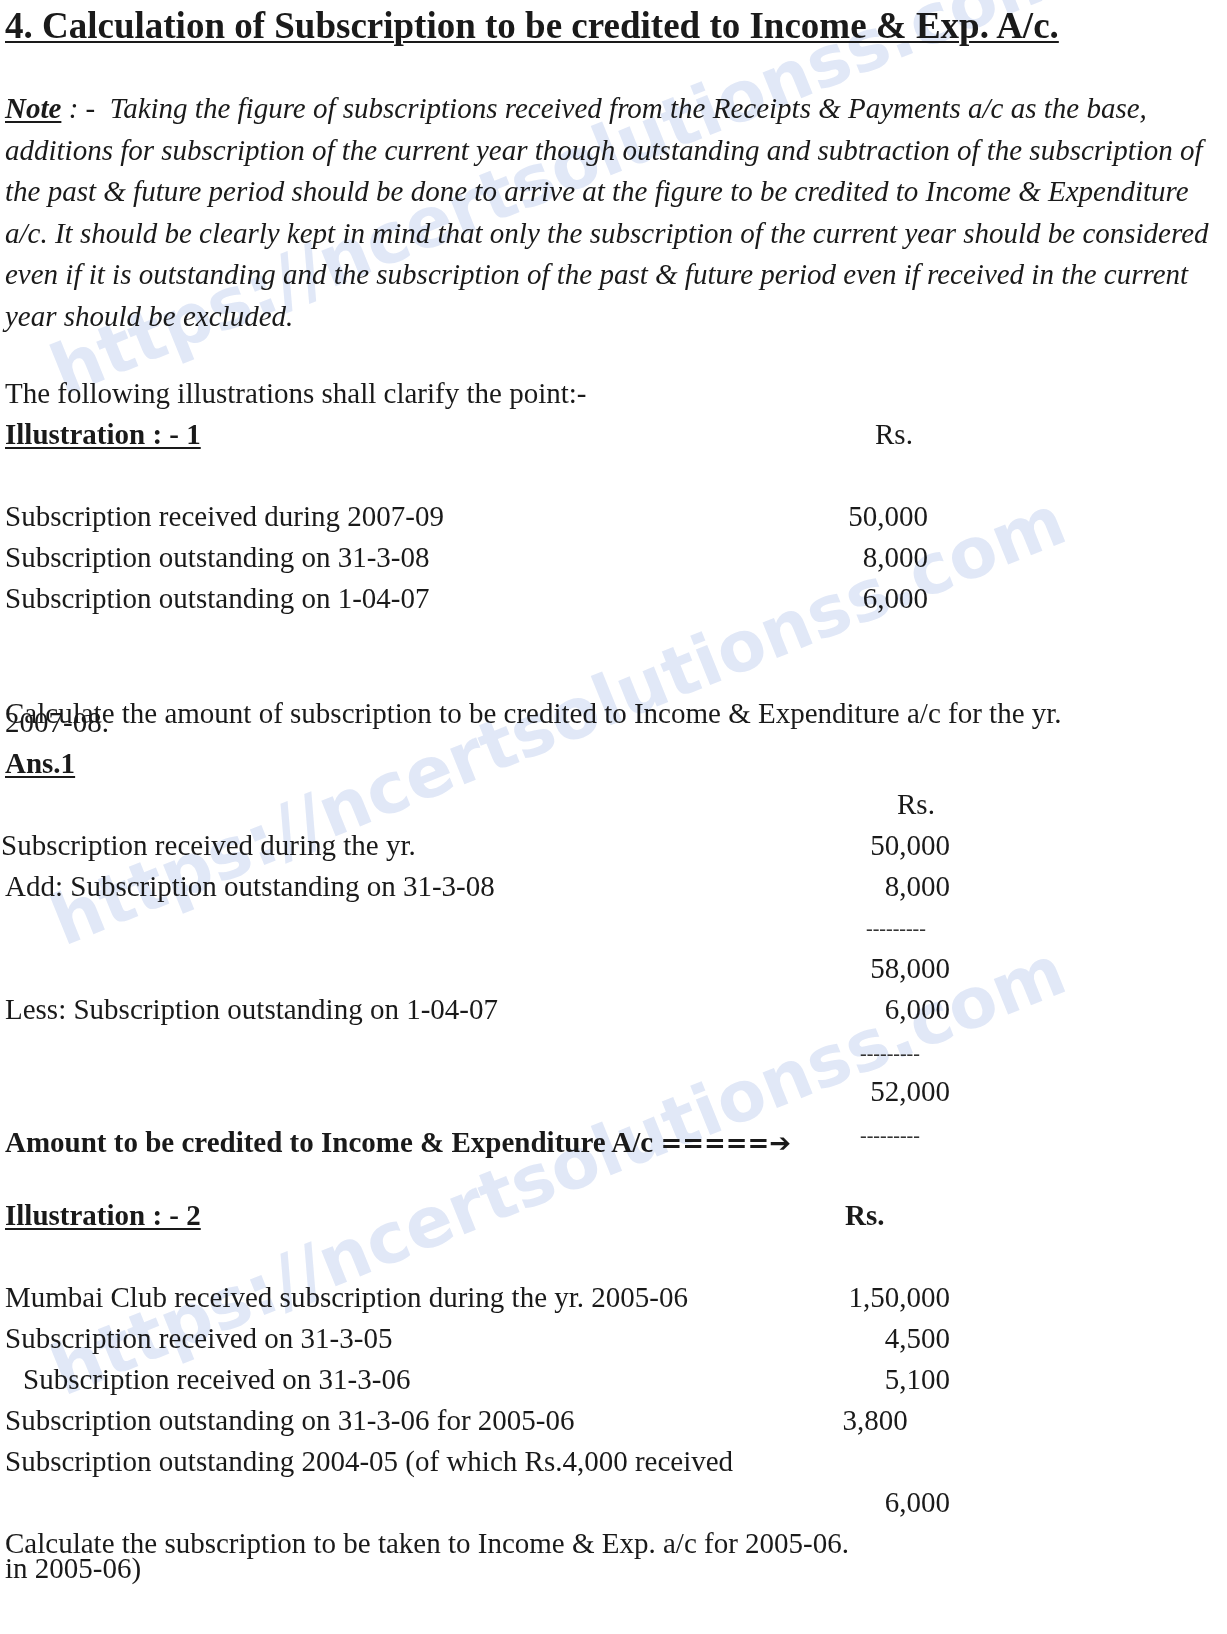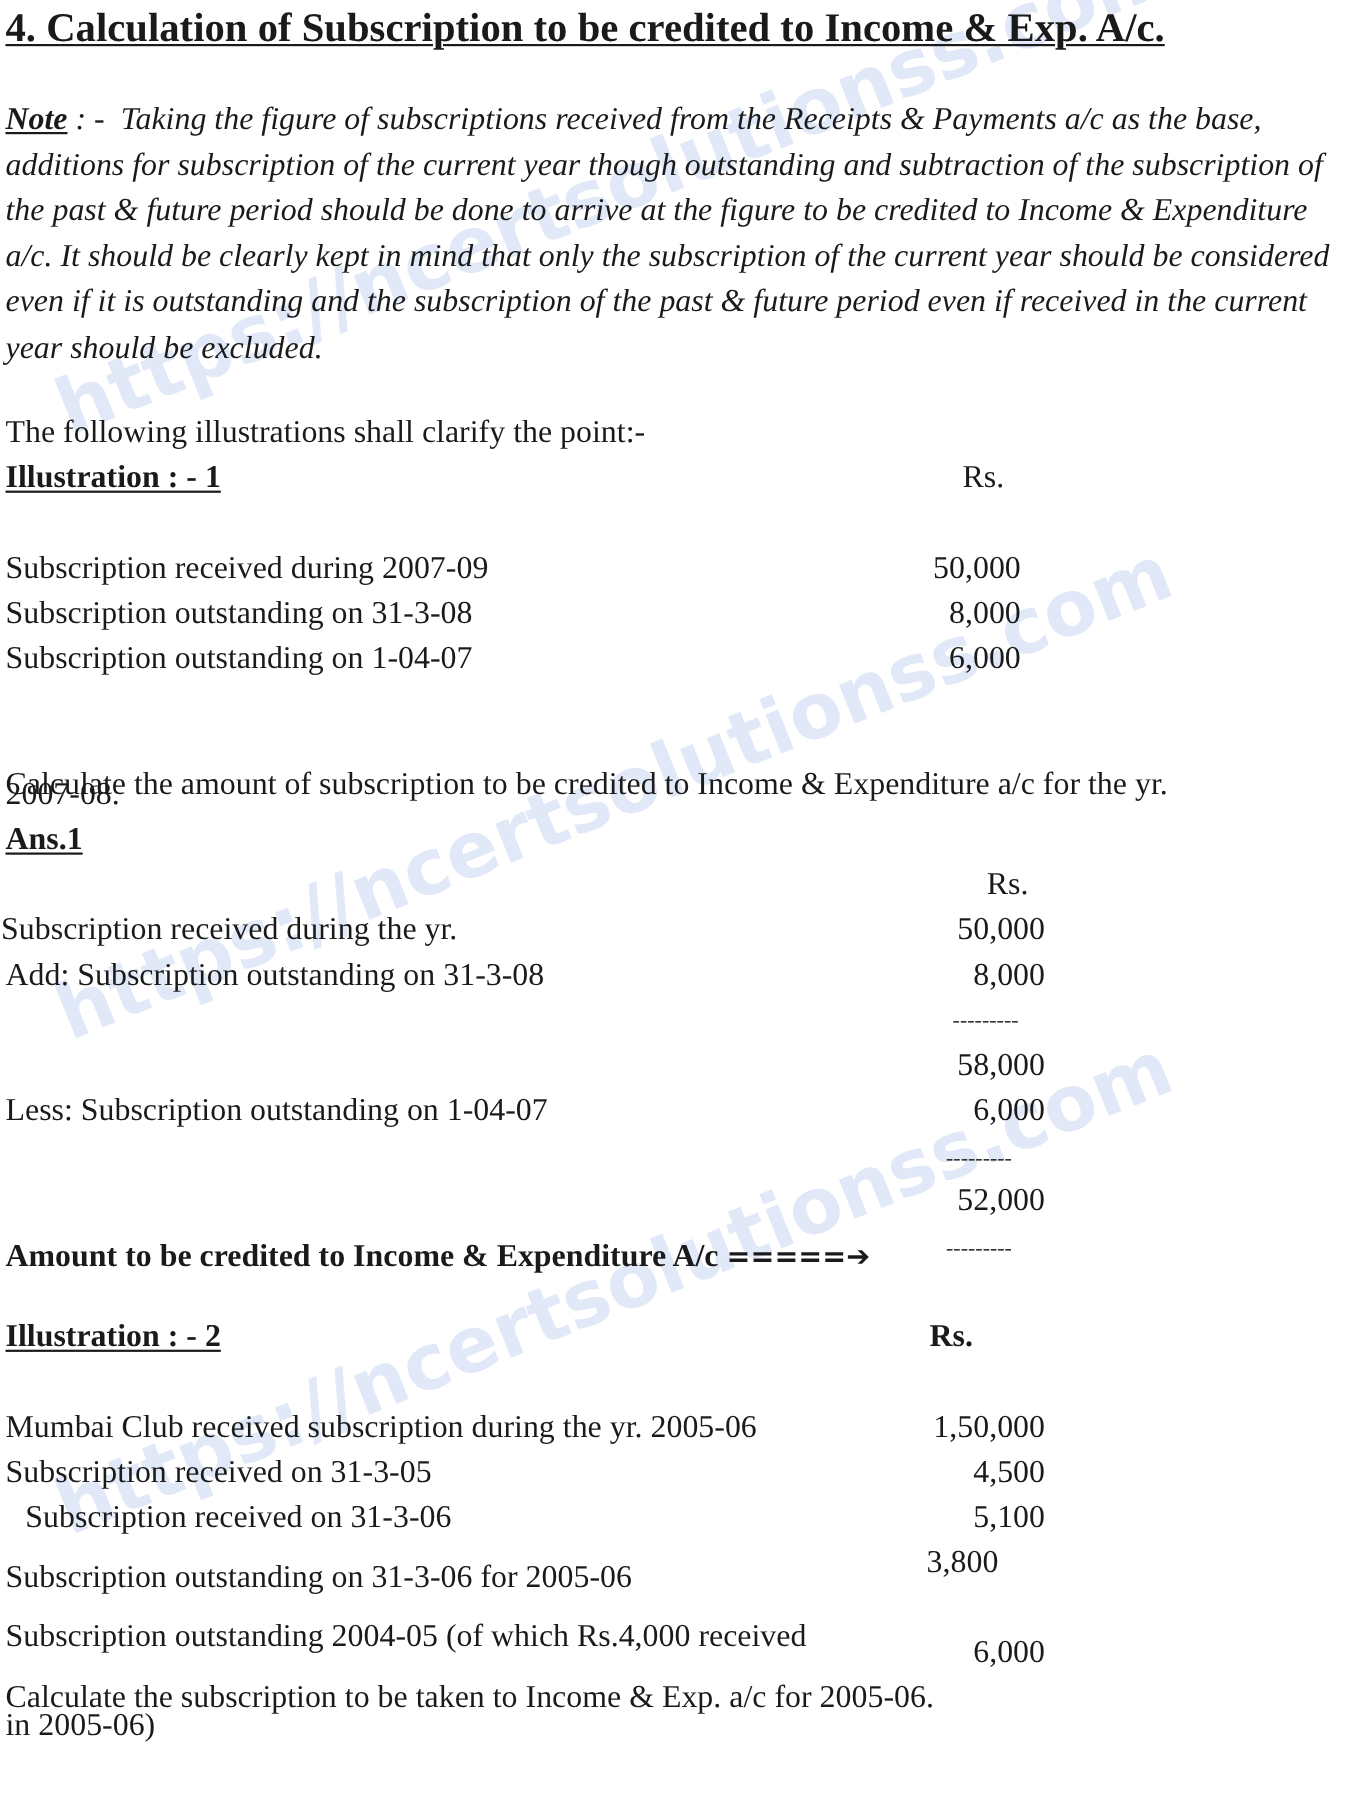--- a/index.html
+++ b/index.html
@@ -78,19 +78,19 @@
 
 <div class="abs txt bold u" style="left:5px; top:1195px;">Illustration : - 2</div>
 <div class="abs txt bold" style="left:845px; top:1195px;">Rs.</div>
 
 <div class="abs txt" style="left:5px; top:1277px;">Mumbai Club received subscription during the yr. 2005-06</div>
 <div class="abs txt num" style="left:800px; width:150px; top:1277px;">1,50,000</div>
 <div class="abs txt" style="left:5px; top:1318px;">Subscription received on 31-3-05</div>
 <div class="abs txt num" style="left:800px; width:150px; top:1318px;">4,500</div>
 <div class="abs txt" style="left:23px; top:1359px;text-align:right;">Subscription received on 31-3-06</div>
 <div class="abs txt num" style="left:800px; width:150px; top:1359px;">5,100</div>
-<div class="abs txt" style="left:5px; top:1400px;margin-top:14px;">Subscription outstanding on 31-3-06 for 2005-06</div>
+<div class="abs txt" style="left:5px; top:1400px;">Subscription outstanding on 31-3-06 for 2005-06</div>
 <div class="abs txt num" style="left:800px; width:150px; top:1400px;text-align:center;">3,800</div>
-<div class="abs txt" style="left:5px; top:1441px;margin-top:26px;">Subscription outstanding 2004-05 (of which Rs.4,000 received</div>
+<div class="abs txt" style="left:5px; top:1441px;">Subscription outstanding 2004-05 (of which Rs.4,000 received</div>
 <div class="abs txt" style="left:5px; top:1548px;">in 2005-06)</div>
 <div class="abs txt num" style="left:800px; width:150px; top:1482px;">6,000</div>
 
 <div class="abs txt" style="left:5px; top:1523px;">Calculate the subscription to be taken to Income &amp; Exp. a/c for 2005-06.</div>
 
 </body></html>

